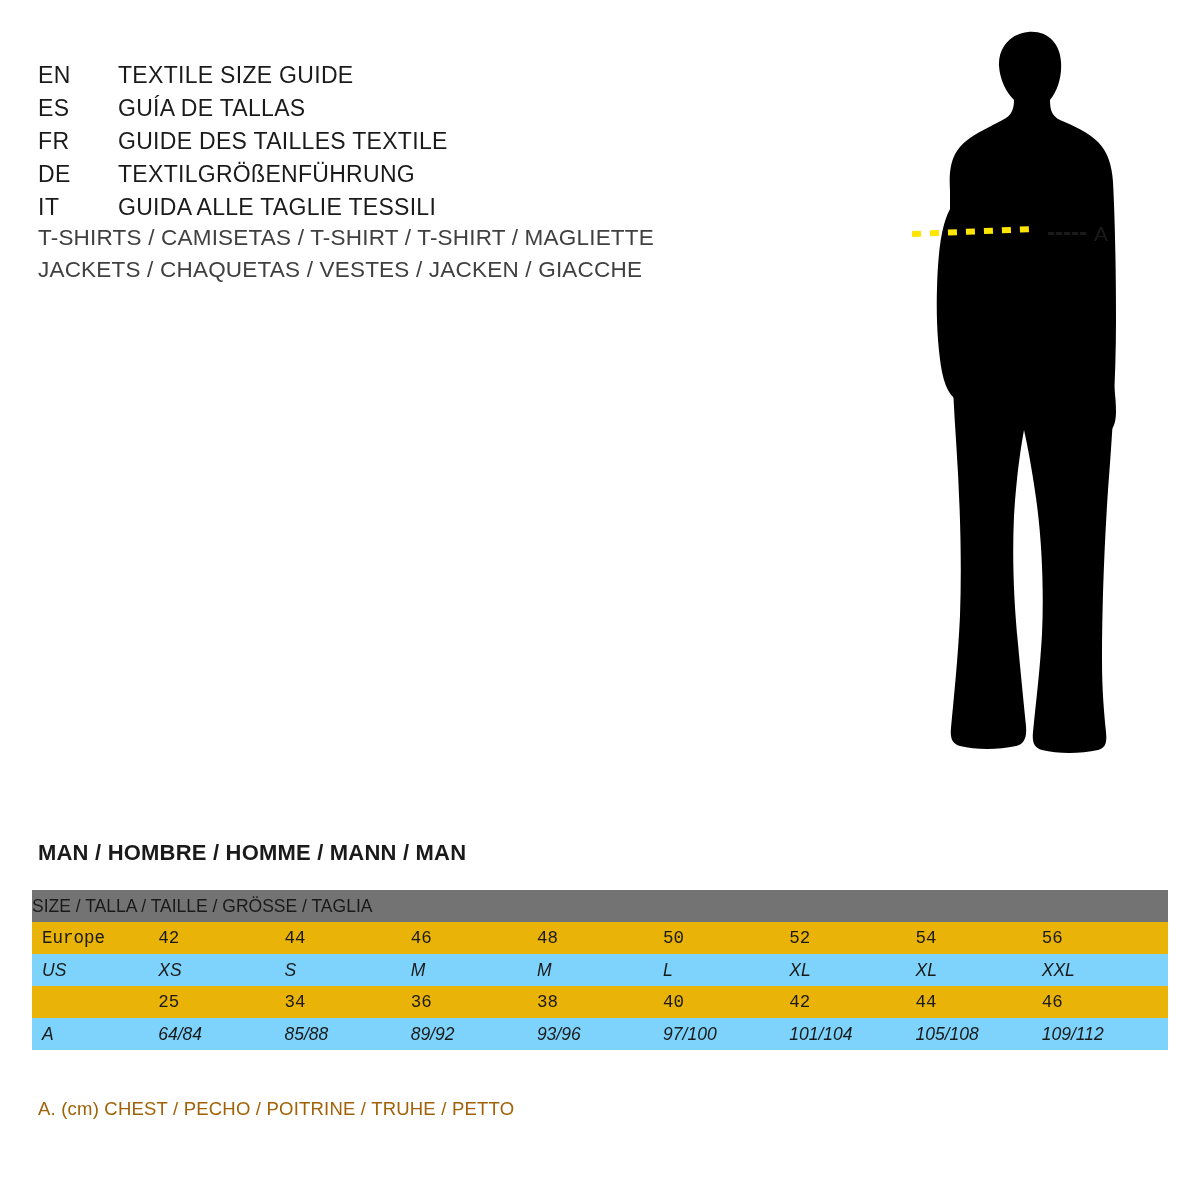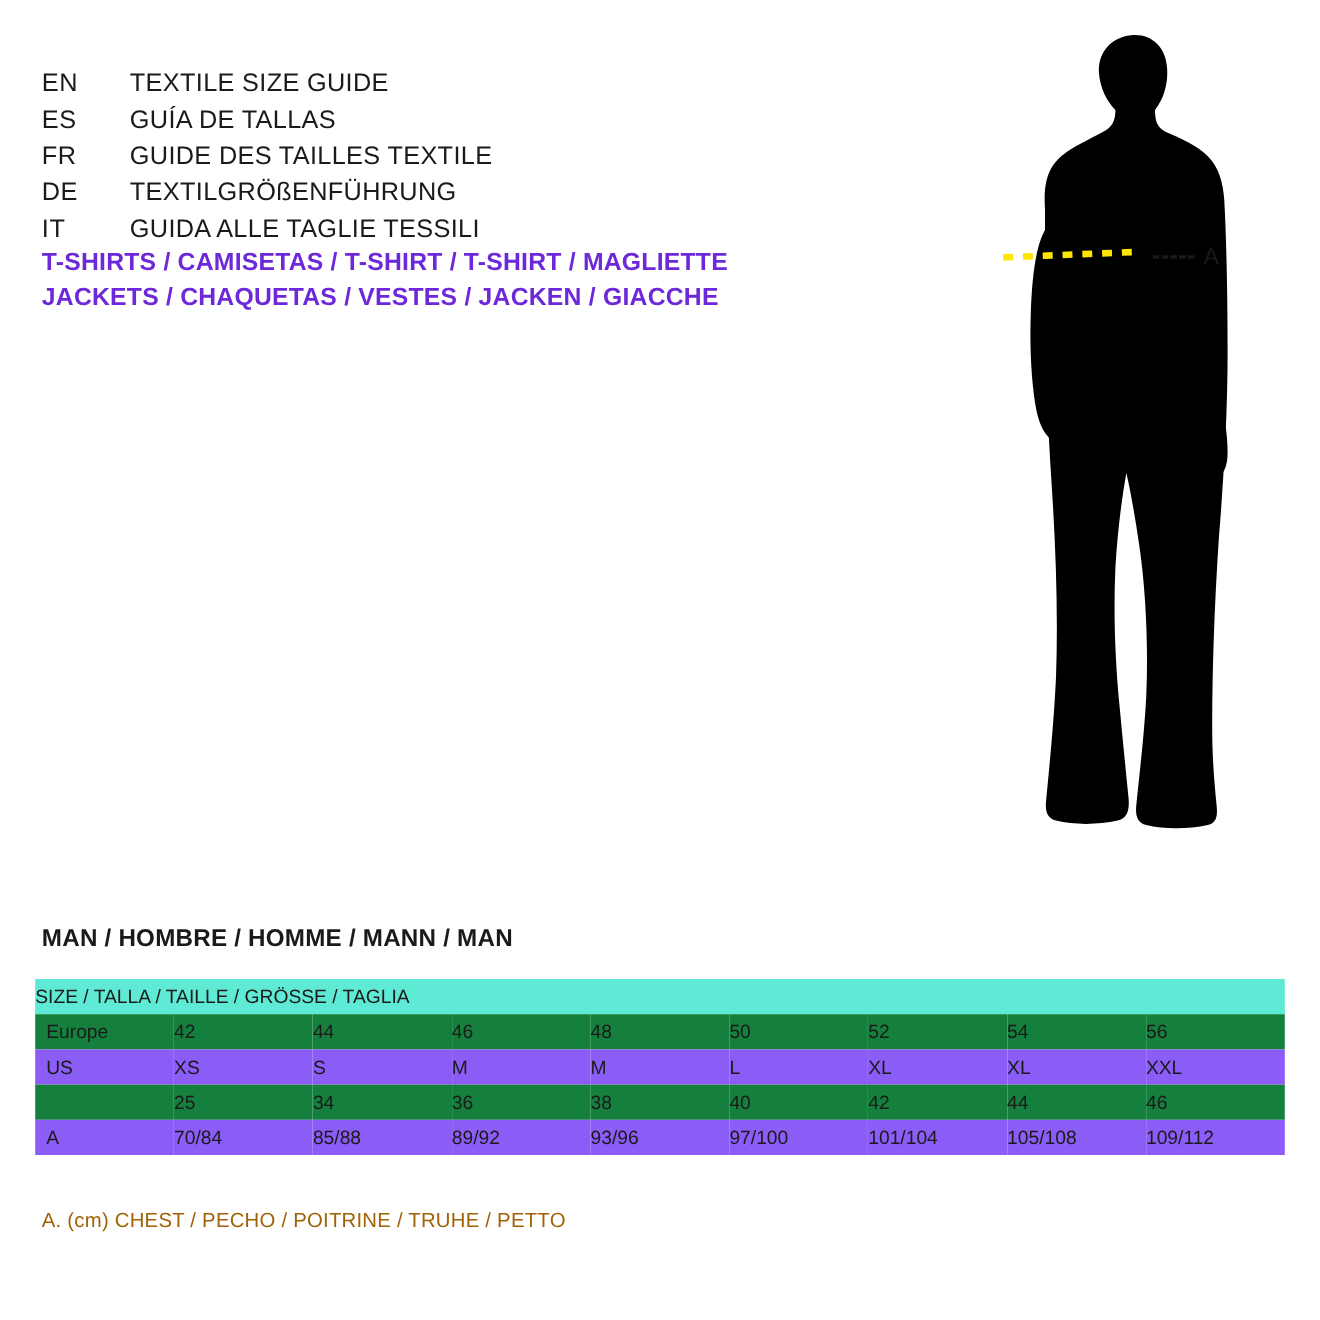--- a/index.html
+++ b/index.html
@@ -48,25 +48,25 @@
     white-space: nowrap;
   }
 
   .garment-lines {
     position: absolute;
     left: 38px;
     top: 222px;
   }
   .garment-line {
     font-size: 22.5px;
-    font-weight: bold;
+    font-weight: normal;
     letter-spacing: 0.2px;
     line-height: 32px;
     white-space: nowrap;
-    color: #6d28d9;
+    color: #404040;
   }
 
   
   .figure-wrap {
     position: absolute;
     left: 830px;
     top: 20px;
     width: 340px;
     height: 770px;
   }
@@ -109,27 +109,27 @@
   }
   table.size-table td,
   table.size-table th {
     height: 32px;
     font-size: 17.5px;
     font-weight: normal;
     color: #1a1a1a;
     padding: 0;
   }
   .row-header td {
-    background: #5eead4;
+    background: #737373;
     font-size: 17.5px;
     text-align: left;
     padding-left: 10px;
   }
-  .row-shade td { background: #15803d; }
-  .row-plain td { background: #8b5cf6; }
+  .row-shade td { background: #eab308; font-family: Liberation Mono, monospace; }
+  .row-plain td { background: #7dd3fc; font-style: italic; }
 
   .label-cell {
     text-align: left;
     padding-left: 10px !important;
     width: 178px;
   }
   .val-cell { text-align: left; }
 
   .footnote {
     position: absolute;
@@ -273,21 +273,21 @@
         <td class="val-cell">34</td>
         <td class="val-cell">36</td>
         <td class="val-cell">38</td>
         <td class="val-cell">40</td>
         <td class="val-cell">42</td>
         <td class="val-cell">44</td>
         <td class="val-cell">46</td>
       </tr>
       <tr class="row-plain">
         <td class="label-cell">A</td>
-        <td class="val-cell">70/84</td>
+        <td class="val-cell">64/84</td>
         <td class="val-cell">85/88</td>
         <td class="val-cell">89/92</td>
         <td class="val-cell">93/96</td>
         <td class="val-cell">97/100</td>
         <td class="val-cell">101/104</td>
         <td class="val-cell">105/108</td>
         <td class="val-cell">109/112</td>
       </tr>
     </tbody>
   </table>

